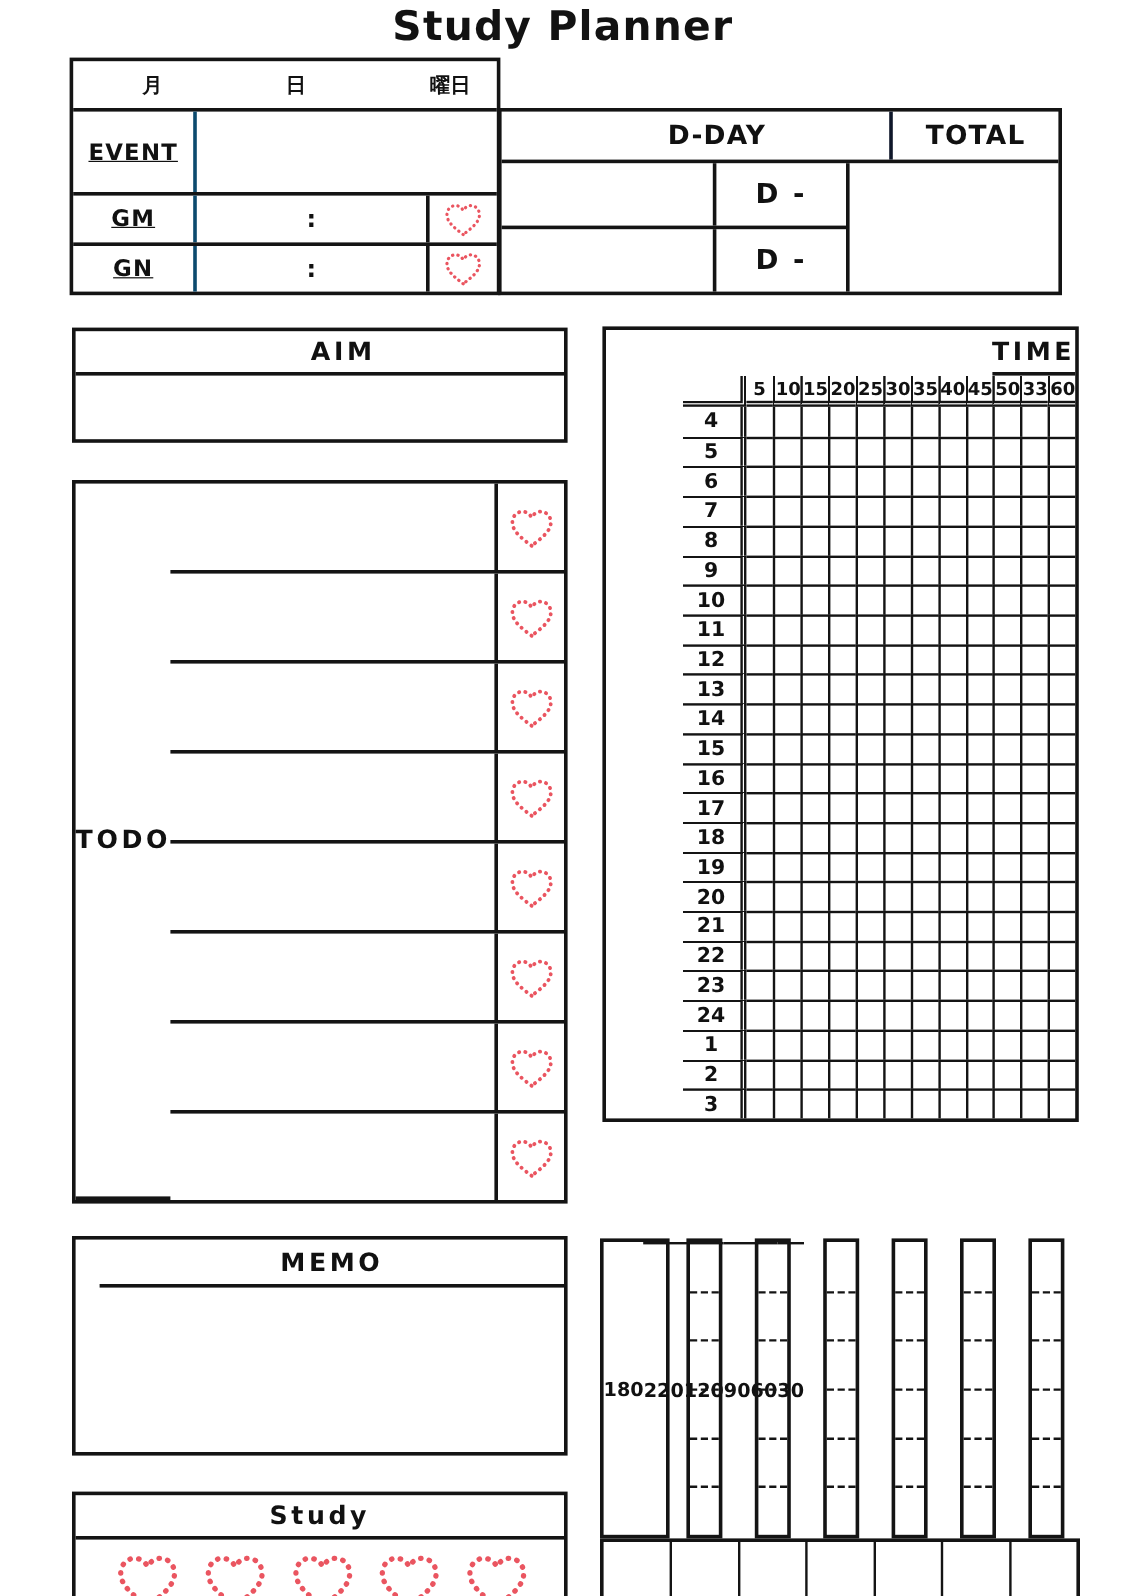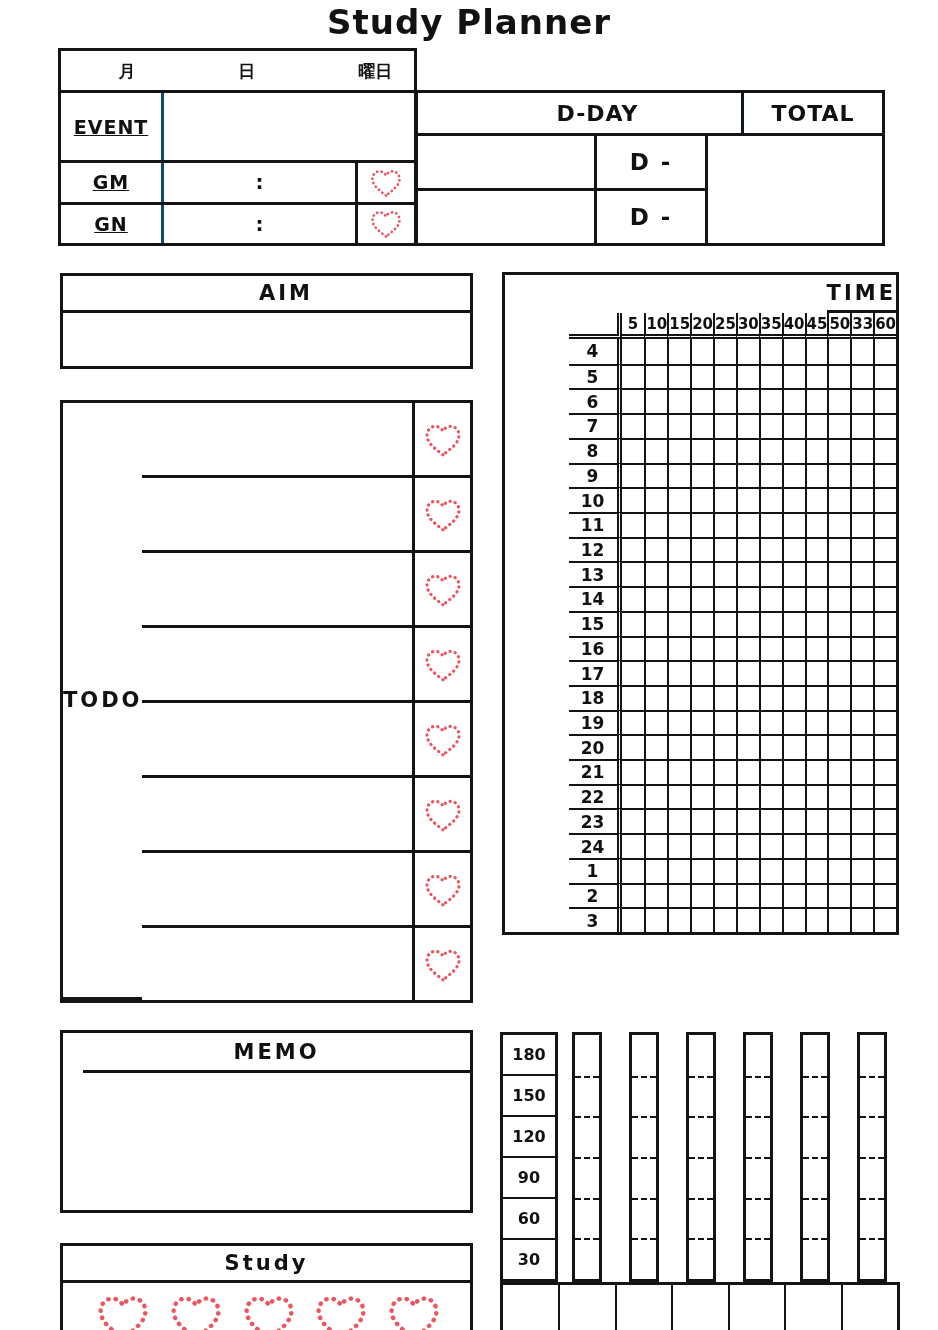--- a/index.html
+++ b/index.html
@@ -71,21 +71,21 @@
   #time-grid > div{box-sizing:border-box;display:flex;align-items:center;justify-content:center;}
   .tg{border-left:2px solid #141414;border-top:2px solid #141414;}
   .tg.c0{border-left:none;border-right:5px double #141414;}
   .tg.c1{border-left:none;}
   .tg.r0{border-top:none;border-bottom:5px double #141414;font-weight:700;font-size:15px;}
   .tg.r1{border-top:none;}
   .tg.hour{font-weight:800;font-size:17px;}
   
   #tracker{left:500px;top:1032px;width:400px;height:298px;}
   #scale-col{position:absolute;left:0;top:0;width:58px;height:250px;border:3px solid #141414;
-    box-sizing:border-box;display:flex;flex-direction:column;}
+    box-sizing:border-box;display:flex;}
   .scale-cell{flex:1;display:flex;align-items:center;justify-content:center;font-weight:700;font-size:16px;}
   .scale-cell + .scale-cell{border-top:2.5px solid #141414;}
   .bar{position:absolute;top:0;width:30px;height:250px;border:3px solid #141414;box-sizing:border-box;}
   .bar .dash{position:absolute;left:0;width:100%;border-top:2.5px dashed #141414;}
   #tracker-bottom{position:absolute;left:0;top:250px;width:400px;height:80px;
     border:3px solid #141414;box-sizing:border-box;display:flex;}
   .tb-cell{flex:1;}
   .tb-cell + .tb-cell{border-left:2.5px solid #141414;}
   .tb-cell.first{flex:0 0 55px;}
   
@@ -610,21 +610,21 @@
         <div class="tg "></div>
         <div class="tg "></div>
         <div class="tg "></div>
         <div class="tg "></div>
       </div>
   </div>
 
   <div id="tracker" class="abs">
     <div id="scale-col">
         <div class="scale-cell">180</div>
-        <div class="scale-cell">150</div>
+        <div class="scale-cell">220</div>
         <div class="scale-cell">120</div>
         <div class="scale-cell">90</div>
         <div class="scale-cell">60</div>
         <div class="scale-cell">30</div>
       </div>
     <div id="tracker-bars">
         <div class="bar" style="left: 72px;">
           <div class="dash" style="top: calc(16.6667%);"></div>
           <div class="dash" style="top: calc(33.3333%);"></div>
           <div class="dash" style="top: calc(50%);"></div>

